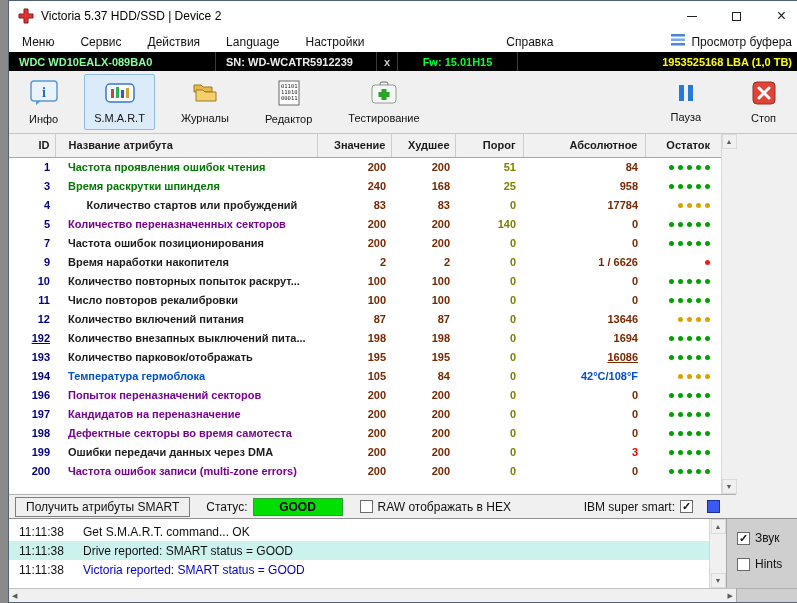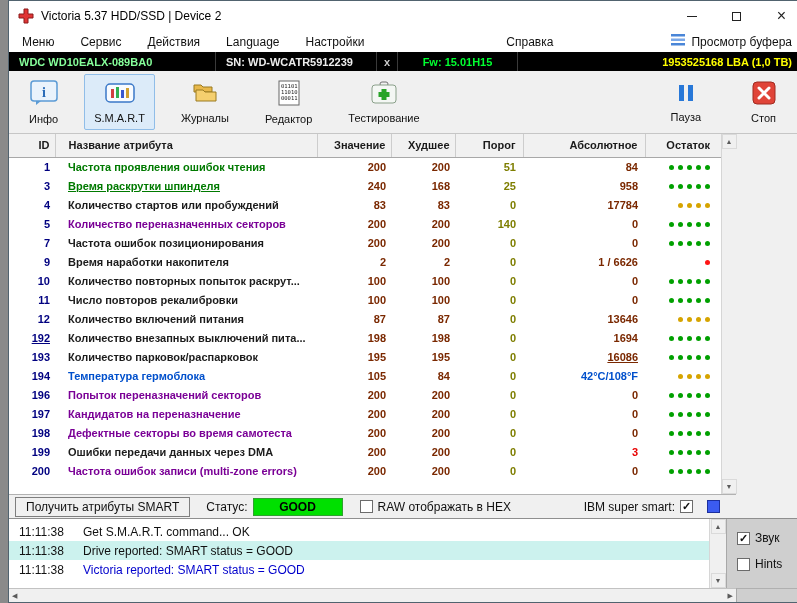--- a/index.html
+++ b/index.html
@@ -267,30 +267,30 @@
                   <td class="c-id" style="color: rgb(0, 0, 128);">1</td>
                   <td class="c-name" style="color: rgb(0, 122, 0);">Частота проявления ошибок чтения</td>
                   <td class="c-val" style="color: rgb(122, 40, 0);">200</td>
                   <td class="c-worst" style="color: rgb(122, 40, 0);">200</td>
                   <td class="c-thr" style="color: rgb(126, 126, 0);">51</td>
                   <td class="c-abs" style="color: rgb(122, 40, 0);">84</td>
                   <td class="c-dots"><span class="dot" style="background: rgb(0, 160, 0);"></span><span class="dot" style="background: rgb(0, 160, 0);"></span><span class="dot" style="background: rgb(0, 160, 0);"></span><span class="dot" style="background: rgb(0, 160, 0);"></span><span class="dot" style="background: rgb(0, 160, 0);"></span></td>
                 </tr>
                 <tr>
                   <td class="c-id" style="color: rgb(0, 0, 128);">3</td>
-                  <td class="c-name" style="color: rgb(0, 122, 0); text-decoration: underline;">Время раскрутки шпинделя</td>
+                  <td class="c-name" style="color: rgb(0, 122, 0);">Время раскрутки шпинделя</td>
                   <td class="c-val" style="color: rgb(122, 40, 0);">240</td>
                   <td class="c-worst" style="color: rgb(122, 40, 0);">168</td>
                   <td class="c-thr" style="color: rgb(126, 126, 0);">25</td>
                   <td class="c-abs" style="color: rgb(122, 40, 0);">958</td>
                   <td class="c-dots"><span class="dot" style="background: rgb(0, 160, 0);"></span><span class="dot" style="background: rgb(0, 160, 0);"></span><span class="dot" style="background: rgb(0, 160, 0);"></span><span class="dot" style="background: rgb(0, 160, 0);"></span><span class="dot" style="background: rgb(0, 160, 0);"></span></td>
                 </tr>
                 <tr>
                   <td class="c-id" style="color: rgb(0, 0, 128);">4</td>
-                  <td class="c-name" style="color: rgb(28, 28, 28);">Количество стартов или пробуждений</td>
+                  <td class="c-name" style="color: rgb(28, 28, 28); text-align: center;">Количество стартов или пробуждений</td>
                   <td class="c-val" style="color: rgb(122, 40, 0);">83</td>
                   <td class="c-worst" style="color: rgb(122, 40, 0);">83</td>
                   <td class="c-thr" style="color: rgb(126, 126, 0);">0</td>
                   <td class="c-abs" style="color: rgb(122, 40, 0);">17784</td>
                   <td class="c-dots"><span class="dot" style="background: rgb(214, 164, 0);"></span><span class="dot" style="background: rgb(214, 164, 0);"></span><span class="dot" style="background: rgb(214, 164, 0);"></span><span class="dot" style="background: rgb(214, 164, 0);"></span></td>
                 </tr>
                 <tr>
                   <td class="c-id" style="color: rgb(0, 0, 128);">5</td>
                   <td class="c-name" style="color: rgb(122, 0, 150);">Количество переназначенных секторов</td>
                   <td class="c-val" style="color: rgb(122, 40, 0);">200</td>
@@ -348,21 +348,21 @@
                   <td class="c-id" style="color: rgb(0, 0, 128); text-decoration: underline;">192</td>
                   <td class="c-name" style="color: rgb(28, 28, 28);">Количество внезапных выключений пита...</td>
                   <td class="c-val" style="color: rgb(122, 40, 0);">198</td>
                   <td class="c-worst" style="color: rgb(122, 40, 0);">198</td>
                   <td class="c-thr" style="color: rgb(126, 126, 0);">0</td>
                   <td class="c-abs" style="color: rgb(122, 40, 0);">1694</td>
                   <td class="c-dots"><span class="dot" style="background: rgb(0, 160, 0);"></span><span class="dot" style="background: rgb(0, 160, 0);"></span><span class="dot" style="background: rgb(0, 160, 0);"></span><span class="dot" style="background: rgb(0, 160, 0);"></span><span class="dot" style="background: rgb(0, 160, 0);"></span></td>
                 </tr>
                 <tr>
                   <td class="c-id" style="color: rgb(0, 0, 128);">193</td>
-                  <td class="c-name" style="color: rgb(28, 28, 28);">Количество парковок/распарковок</td>
+                  <td class="c-name" style="color: rgb(28, 28, 28);">Количество парковок/отображать</td>
                   <td class="c-val" style="color: rgb(122, 40, 0);">195</td>
                   <td class="c-worst" style="color: rgb(122, 40, 0);">195</td>
                   <td class="c-thr" style="color: rgb(126, 126, 0);">0</td>
                   <td class="c-abs" style="color: rgb(122, 40, 0); text-decoration: underline;">16086</td>
                   <td class="c-dots"><span class="dot" style="background: rgb(0, 160, 0);"></span><span class="dot" style="background: rgb(0, 160, 0);"></span><span class="dot" style="background: rgb(0, 160, 0);"></span><span class="dot" style="background: rgb(0, 160, 0);"></span><span class="dot" style="background: rgb(0, 160, 0);"></span></td>
                 </tr>
                 <tr>
                   <td class="c-id" style="color: rgb(0, 0, 128);">194</td>
                   <td class="c-name" style="color: rgb(0, 80, 204);">Температура гермоблока</td>
                   <td class="c-val" style="color: rgb(122, 40, 0);">105</td>

